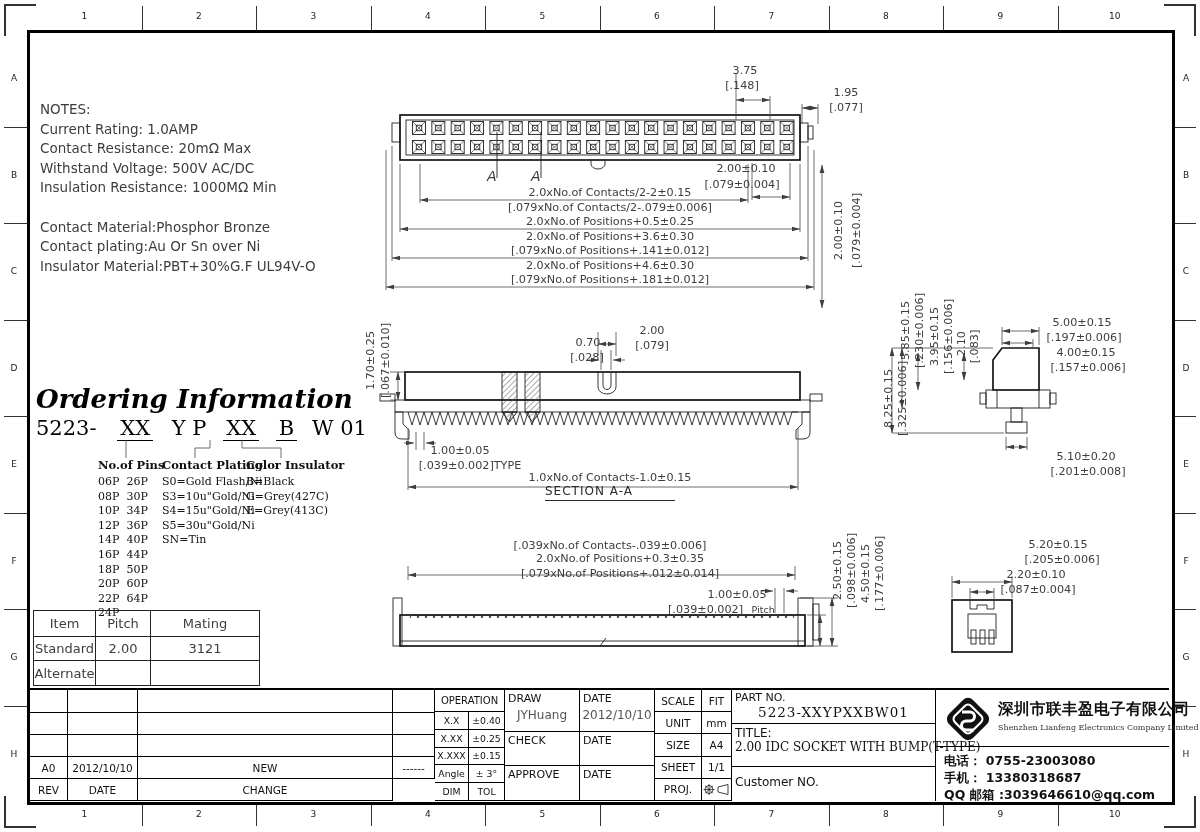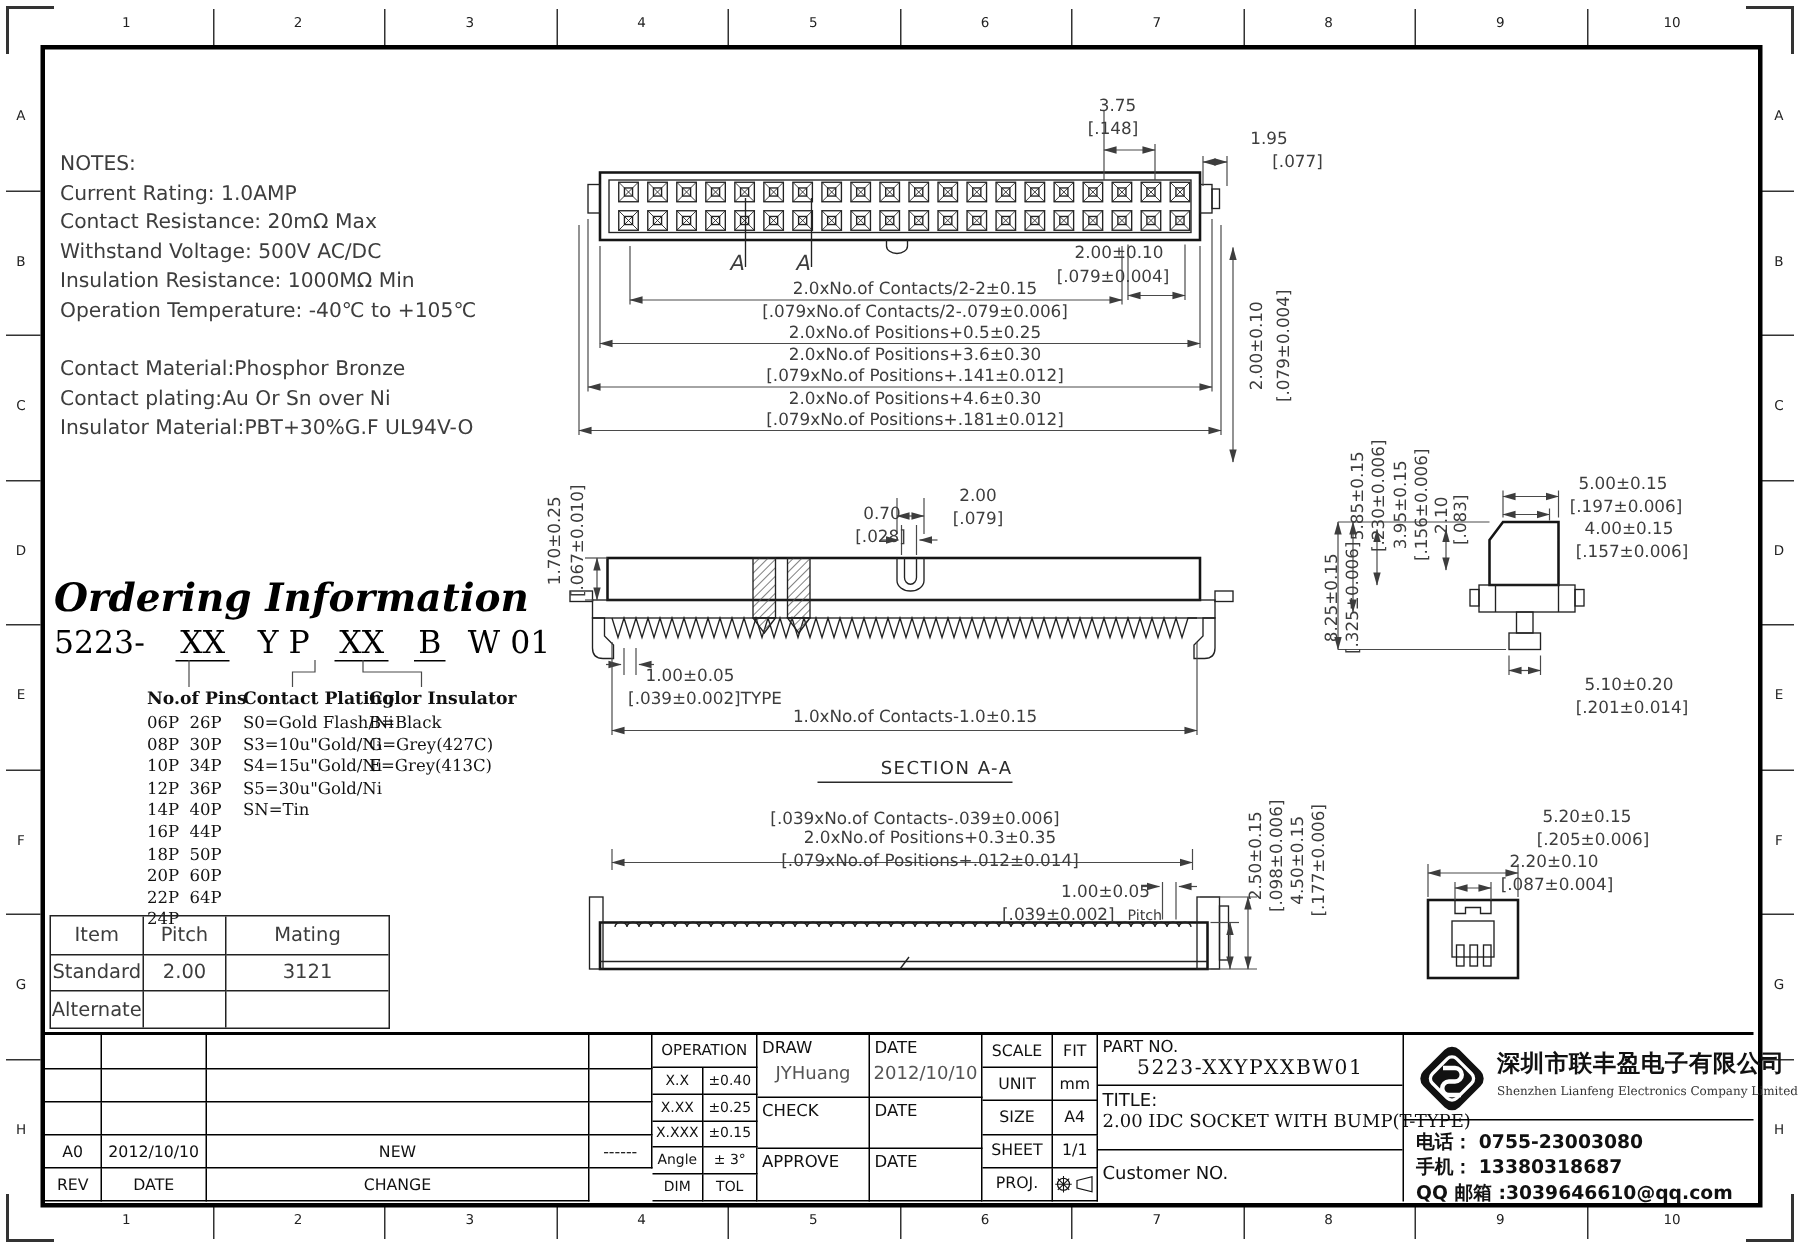--- a/index.html
+++ b/index.html
@@ -37,21 +37,21 @@
   #pitch-table{position:absolute;left:33px;top:610px;display:grid;
                grid-template-columns:62px 55px 108px;grid-template-rows:26px 24px 24px;
                border:1.6px solid #222;font-size:13px;color:#3d3d3d;}
   #pitch-table div{border-right:1.6px solid #222;border-bottom:1.6px solid #222;
                    display:flex;align-items:center;justify-content:center;white-space:nowrap;}
   #pitch-table div:nth-child(3n){border-right:none;}
   #pitch-table div:nth-child(n+7){border-bottom:none;}
   
   #stack{position:absolute;left:433px;top:186px;width:354px;text-align:center;}
   #stack > div{font-size:11.2px;line-height:14.5px;color:#3d3d3d;white-space:nowrap;}
-  #sec-caption{position:absolute;left:545px;top:505px;width:130px;text-align:right;
+  #sec-caption{position:absolute;left:545px;top:484px;width:130px;text-align:left;
                font-size:12px;color:#2a2a2a;border-bottom:1.2px solid #2a2a2a;padding-bottom:2px;letter-spacing:1px;}
   .amark{position:absolute;font-size:14px;font-style:italic;color:#3d3d3d;}
   
   #titleblock{position:absolute;left:30px;top:688px;width:1139px;height:111px;
               border-top:2px solid #000;color:#111;}
   .cellb{border-right:1.2px solid #000;border-bottom:1.2px solid #000;box-sizing:border-box;}
   #rev-table{position:absolute;left:0;top:0;width:405px;height:111px;display:grid;
              grid-template-columns:38px 70px 255px 42px;grid-template-rows:23px 22px 22px 22px 22px;}
   #rev-table div{display:flex;align-items:center;justify-content:center;font-size:10.5px;white-space:nowrap;}
   #tol{position:absolute;left:405px;top:0;width:70px;height:111px;}
@@ -159,21 +159,20 @@
 <div class="cornerL" style="right:4px;bottom:4px;border-right:2px solid #333;border-bottom:2px solid #333;"></div>
 <div id="thickborder"></div>
 
 <div id="notes">
   <div style="line-height:19.5px;">NOTES:</div>
   <div class="nline">
       <div>Current Rating: 1.0AMP</div>
       <div>Contact Resistance: 20mΩ Max</div>
       <div>Withstand Voltage: 500V AC/DC</div>
       <div>Insulation Resistance: 1000MΩ Min</div>
-      <div>Operation Temperature: -40℃ to +105℃</div>
     </div>
   <div class="nline" style="margin-top:20px;">
       <div>Contact Material:Phosphor Bronze</div>
       <div>Contact plating:Au Or Sn over Ni</div>
       <div>Insulator Material:PBT+30%G.F UL94V-O</div>
     </div>
 </div>
 
 <div id="ord-title">Ordering Information</div>
 <div id="ord-code">
@@ -427,21 +426,21 @@
     <line x1="438" y1="86" x2="438" y2="201" class="dl"></line>
     <line x1="22" y1="198" x2="438" y2="198" class="dl arr"></line>
     <line x1="16" y1="90" x2="16" y2="230" class="dl"></line>
     <line x1="444" y1="90" x2="444" y2="230" class="dl"></line>
     <line x1="16" y1="227" x2="444" y2="227" class="dl arr"></line>
   </g>
 </svg>
 <div class="lbl c" style="left:722px;top:64px;width:46px;">3.75</div>
 <div class="lbl c" style="left:714px;top:79px;width:56px;">[.148]</div>
 <div class="lbl c" style="left:826px;top:86px;width:40px;">1.95</div>
-<div class="lbl c" style="left:820px;top:101px;width:52px;margin-left:19px;">[.077]</div>
+<div class="lbl c" style="left:820px;top:101px;width:52px;">[.077]</div>
 <div class="lbl c" style="left:700px;top:162px;width:92px;">2.00±0.10</div>
 <div class="lbl c" style="left:688px;top:178px;width:108px;">[.079±0.004]</div>
 <div class="lbl c rot" style="left:798px;top:224px;width:80px;">2.00±0.10</div>
 <div class="lbl c rot" style="left:808px;top:224px;width:96px;">[.079±0.004]</div>
 <div class="amark" style="left:487px;top:168px;">A</div>
 <div class="amark" style="left:531px;top:168px;">A</div>
 <div id="stack">
     <div>2.0xNo.of Contacts/2-2±0.15</div>
     <div>[.079xNo.of Contacts/2-.079±0.006]</div>
     <div>2.0xNo.of Positions+0.5±0.25</div>
@@ -529,21 +528,21 @@
 <div class="lbl c rot" style="left:900px;top:330px;width:96px;">[.156±0.006]</div>
 <div class="lbl c rot" style="left:941px;top:337px;width:40px;">2.10</div>
 <div class="lbl c rot" style="left:949px;top:340px;width:50px;">[.083]</div>
 <div class="lbl c rot" style="left:848px;top:392px;width:80px;">8.25±0.15</div>
 <div class="lbl c rot" style="left:854px;top:392px;width:96px;">[.325±0.006]</div>
 <div class="lbl c" style="left:1040px;top:316px;width:84px;">5.00±0.15</div>
 <div class="lbl c" style="left:1034px;top:331px;width:100px;">[.197±0.006]</div>
 <div class="lbl c" style="left:1044px;top:346px;width:84px;">4.00±0.15</div>
 <div class="lbl c" style="left:1038px;top:361px;width:100px;">[.157±0.006]</div>
 <div class="lbl c" style="left:1044px;top:450px;width:84px;">5.10±0.20</div>
-<div class="lbl c" style="left:1038px;top:465px;width:100px;">[.201±0.014]</div>
+<div class="lbl c" style="left:1038px;top:465px;width:100px;">[.201±0.008]</div>
 
 <svg class="view" style="left:380px;top:520px;" width="520" height="145">
   <rect x="20" y="95" width="405" height="31" class="o2"></rect>
   <path id="p-scallop" class="o1" d="M30,98a4,3.2 0 0 1 8,0a4,3.2 0 0 1 8,0a4,3.2 0 0 1 8,0a4,3.2 0 0 1 8,0a4,3.2 0 0 1 8,0a4,3.2 0 0 1 8,0a4,3.2 0 0 1 8,0a4,3.2 0 0 1 8,0a4,3.2 0 0 1 8,0a4,3.2 0 0 1 8,0a4,3.2 0 0 1 8,0a4,3.2 0 0 1 8,0a4,3.2 0 0 1 8,0a4,3.2 0 0 1 8,0a4,3.2 0 0 1 8,0a4,3.2 0 0 1 8,0a4,3.2 0 0 1 8,0a4,3.2 0 0 1 8,0a4,3.2 0 0 1 8,0a4,3.2 0 0 1 8,0a4,3.2 0 0 1 8,0a4,3.2 0 0 1 8,0a4,3.2 0 0 1 8,0a4,3.2 0 0 1 8,0a4,3.2 0 0 1 8,0a4,3.2 0 0 1 8,0a4,3.2 0 0 1 8,0a4,3.2 0 0 1 8,0a4,3.2 0 0 1 8,0a4,3.2 0 0 1 8,0a4,3.2 0 0 1 8,0a4,3.2 0 0 1 8,0a4,3.2 0 0 1 8,0a4,3.2 0 0 1 8,0a4,3.2 0 0 1 8,0a4,3.2 0 0 1 8,0a4,3.2 0 0 1 8,0a4,3.2 0 0 1 8,0a4,3.2 0 0 1 8,0a4,3.2 0 0 1 8,0a4,3.2 0 0 1 8,0a4,3.2 0 0 1 8,0a4,3.2 0 0 1 8,0a4,3.2 0 0 1 8,0a4,3.2 0 0 1 8,0a4,3.2 0 0 1 8,0a4,3.2 0 0 1 8,0a4,3.2 0 0 1 8,0"></path>
   <line x1="20" y1="121" x2="425" y2="121" class="o1"></line>
   <rect x="13" y="78" width="9" height="48" class="o1"></rect>
   <rect x="418" y="78" width="15" height="48" class="o1"></rect>
   <rect x="433" y="84" width="6" height="36" class="o1"></rect>
   <line x1="220" y1="126" x2="226" y2="118" class="o1"></line>
   <g>

